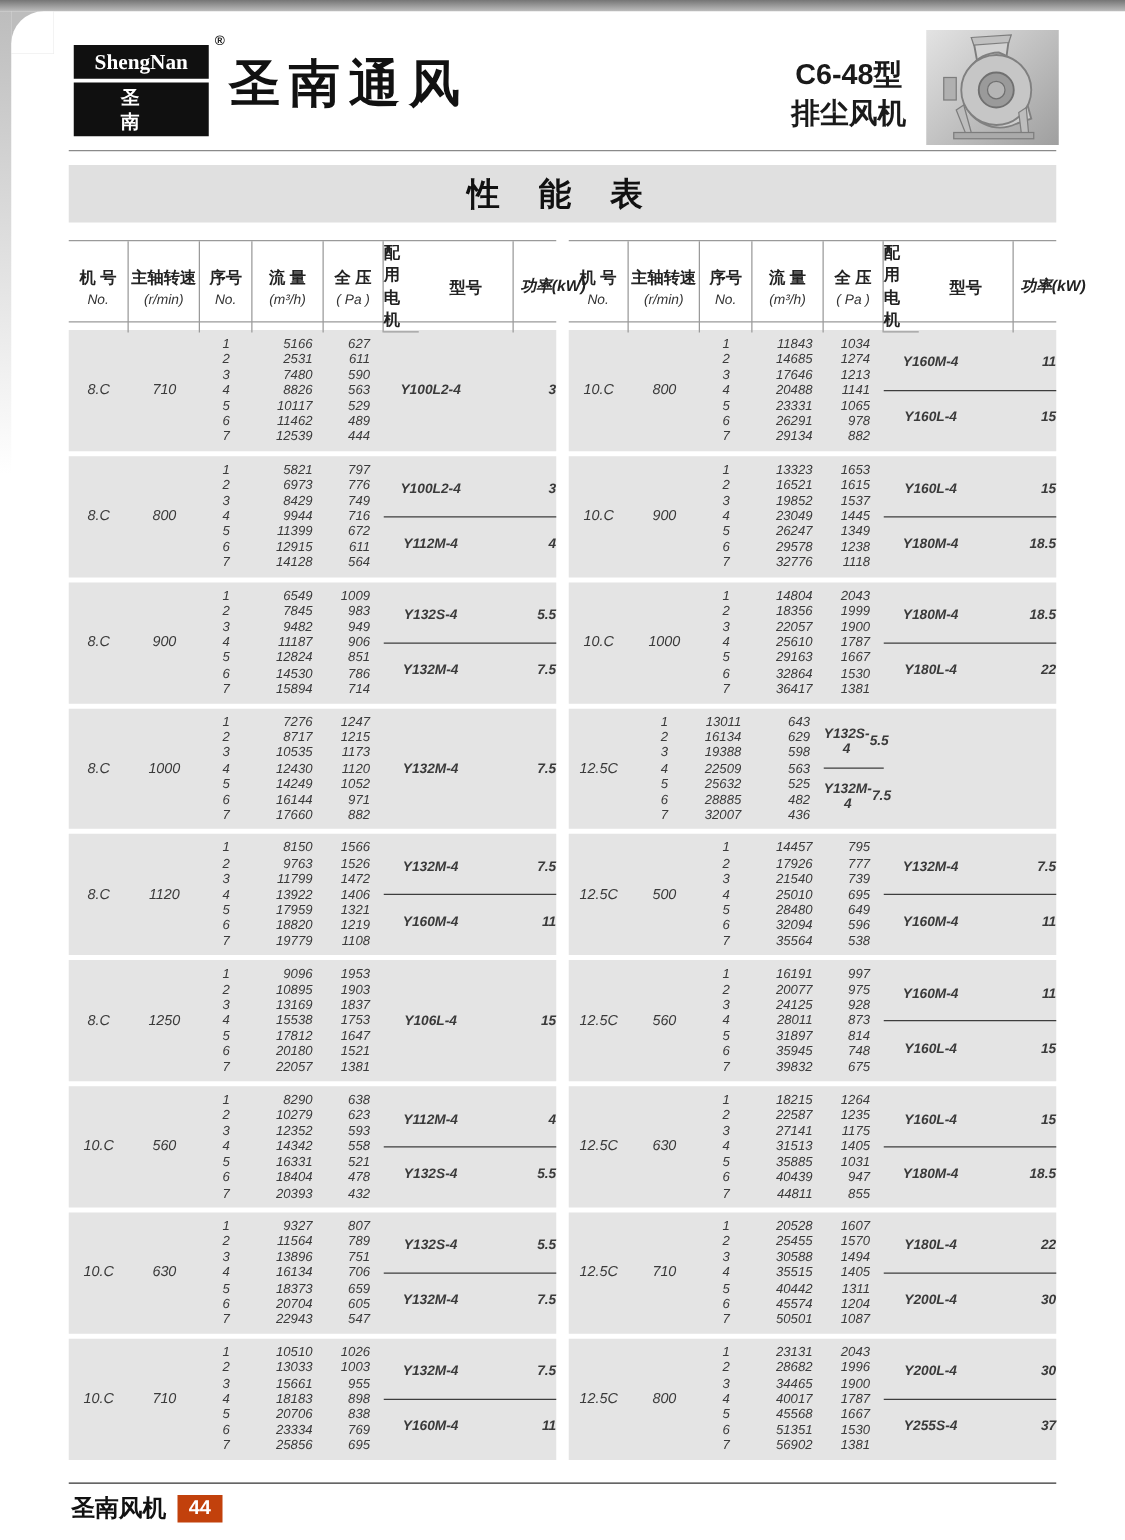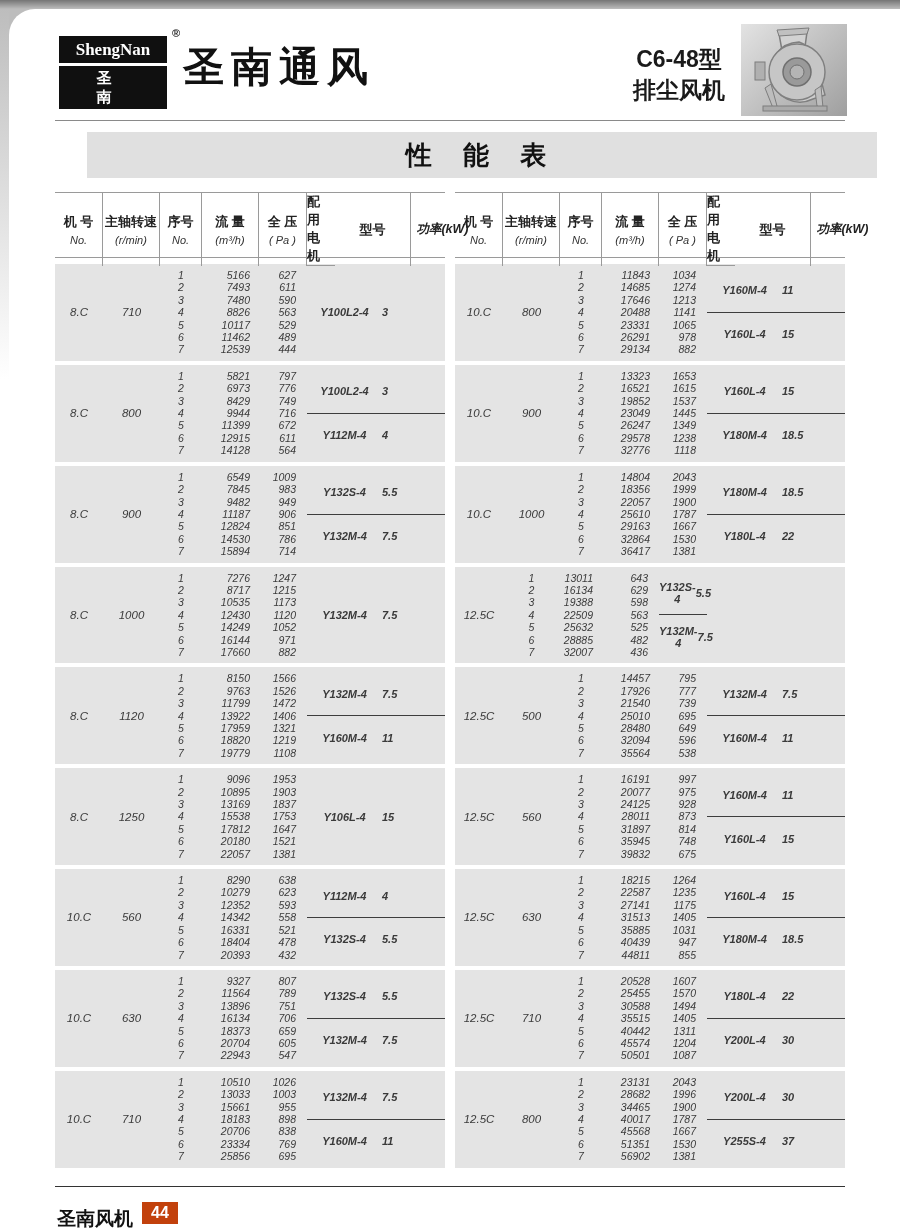--- a/index.html
+++ b/index.html
@@ -23,21 +23,21 @@
              letter-spacing:14px;padding:3px 18px 2px 14px;margin-top:3px;}
   .company{position:absolute;left:128px;top:14px;font-size:41px;font-weight:bold;
            letter-spacing:7px;color:#111;}
   .model{position:absolute;right:120px;top:18px;text-align:center;font-size:23px;
          font-weight:bold;line-height:31px;color:#1a1a1a;}
   .fan-box{position:absolute;right:-2px;top:-2px;width:106px;height:92px;
            background:linear-gradient(135deg,#e3e3e3,#9f9f9f);}
   .header-rule{position:absolute;left:55px;top:120px;width:790px;border-top:1px solid #8a8a8a;}
   
   .title-bar{position:absolute;left:55px;top:132px;width:790px;height:46px;background:#e0e0e0;
-             display:flex;align-items:center;justify-content:center;margin-left:32px;}
+             display:flex;align-items:center;justify-content:center;}
   .title-main{font-size:26px;font-weight:bold;letter-spacing:12px;color:#111;}
   .title-cond{font-size:21px;margin-left:14px;color:#111;}
   .title-cond sub{font-size:12px;}
   
   .tables{position:absolute;left:55px;top:192px;width:790px;display:flex;gap:10px;}
   .ptable{width:390px;}
   .thead{display:grid;grid-template-columns:48px 57px 42px 57px 48px 75px 63px;
          border-top:1px solid #9a9a9a;border-bottom:1px solid #9a9a9a;height:64px;margin-bottom:6px;}
   .hcell{border-right:1px solid #9a9a9a;display:flex;flex-direction:column;align-items:center;
          justify-content:center;gap:3px;}
@@ -57,25 +57,25 @@
   .gcell{display:flex;align-items:center;justify-content:center;font-size:11.5px;}
   .col{display:flex;flex-direction:column;}
   .col div{line-height:12.4px;font-size:10.5px;}
   .col-idx div{text-align:center;}
   .col-flow div{text-align:right;padding-right:9px;}
   .col-pressure div{text-align:right;padding-right:11px;}
   .motor-area{display:flex;flex-direction:column;font-weight:bold;}
   .motor-row{flex:1;display:flex;align-items:center;}
   .motor-row + .motor-row{border-top:1.5px solid #3d3d3d;}
   .motor-model{width:75px;text-align:center;font-size:11px;}
-  .motor-power{width:63px;text-align:left;font-size:11px;}
+  .motor-power{width:63px;text-align:right;font-size:11px;}
   
   .footer-rule{position:absolute;left:55px;top:1186px;width:790px;border-top:1.5px solid #333;}
   .footer{position:absolute;left:57px;top:1194px;display:flex;align-items:center;gap:9px;}
-  .footer-brand{font-size:19px;font-weight:bold;color:#111;margin-top:12px;}
+  .footer-brand{font-size:19px;font-weight:bold;color:#111;}
   .footer-page{background:#c2410c;color:#fff;font-size:16px;font-weight:bold;padding:2px 9px;}
 </style>
 </head>
 <body>
 
 <div class="page">
   <div class="edge-top"></div>
   <div class="edge-left"></div>
   <div class="corner-bg"></div>
   <div class="corner-white"></div>
@@ -153,21 +153,21 @@
               <div>1</div>
               <div>2</div>
               <div>3</div>
               <div>4</div>
               <div>5</div>
               <div>6</div>
               <div>7</div>
             </div>
             <div class="col col-flow">
               <div>5166</div>
-              <div>7493</div>
+              <div>2531</div>
               <div>7480</div>
               <div>8826</div>
               <div>10117</div>
               <div>11462</div>
               <div>12539</div>
             </div>
             <div class="col col-pressure">
               <div>627</div>
               <div>611</div>
               <div>590</div>

